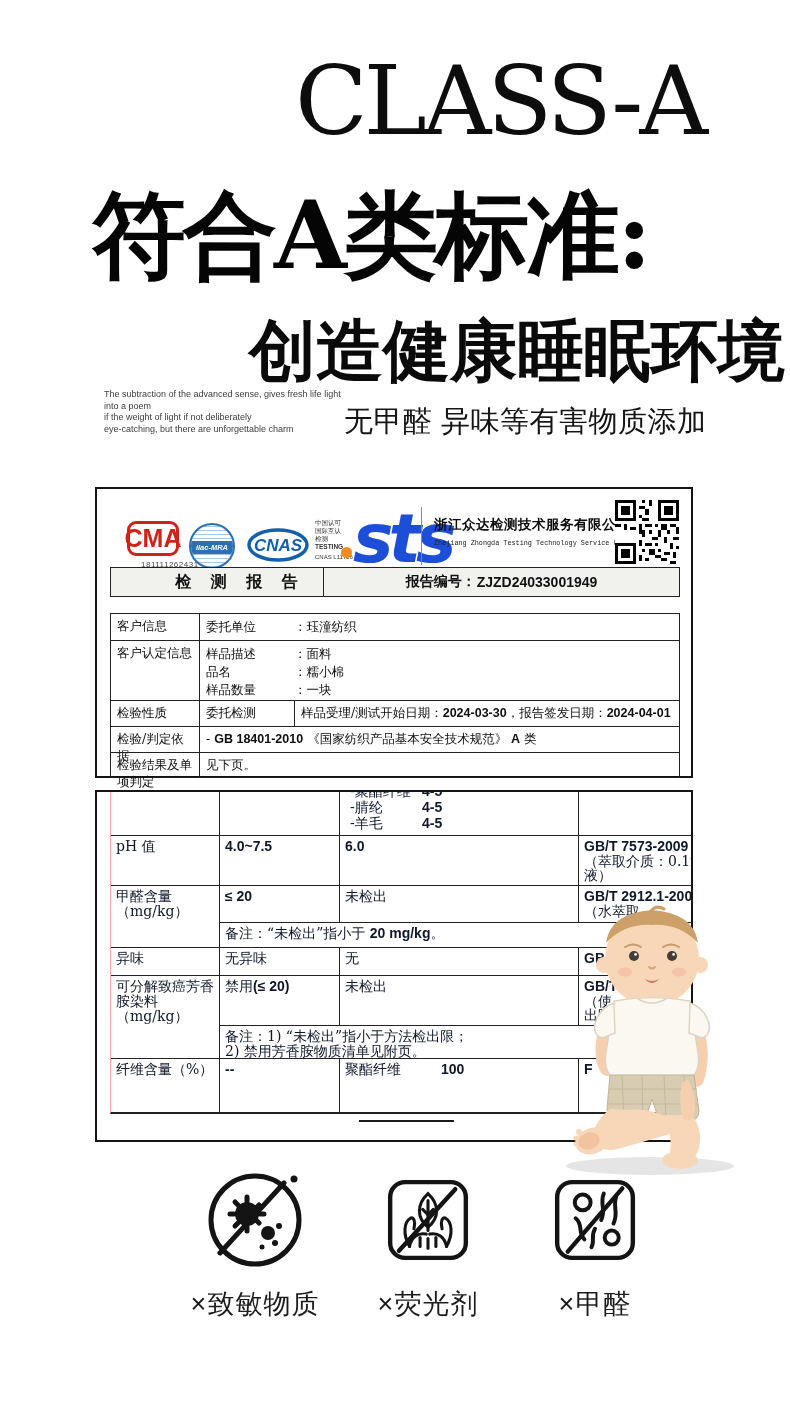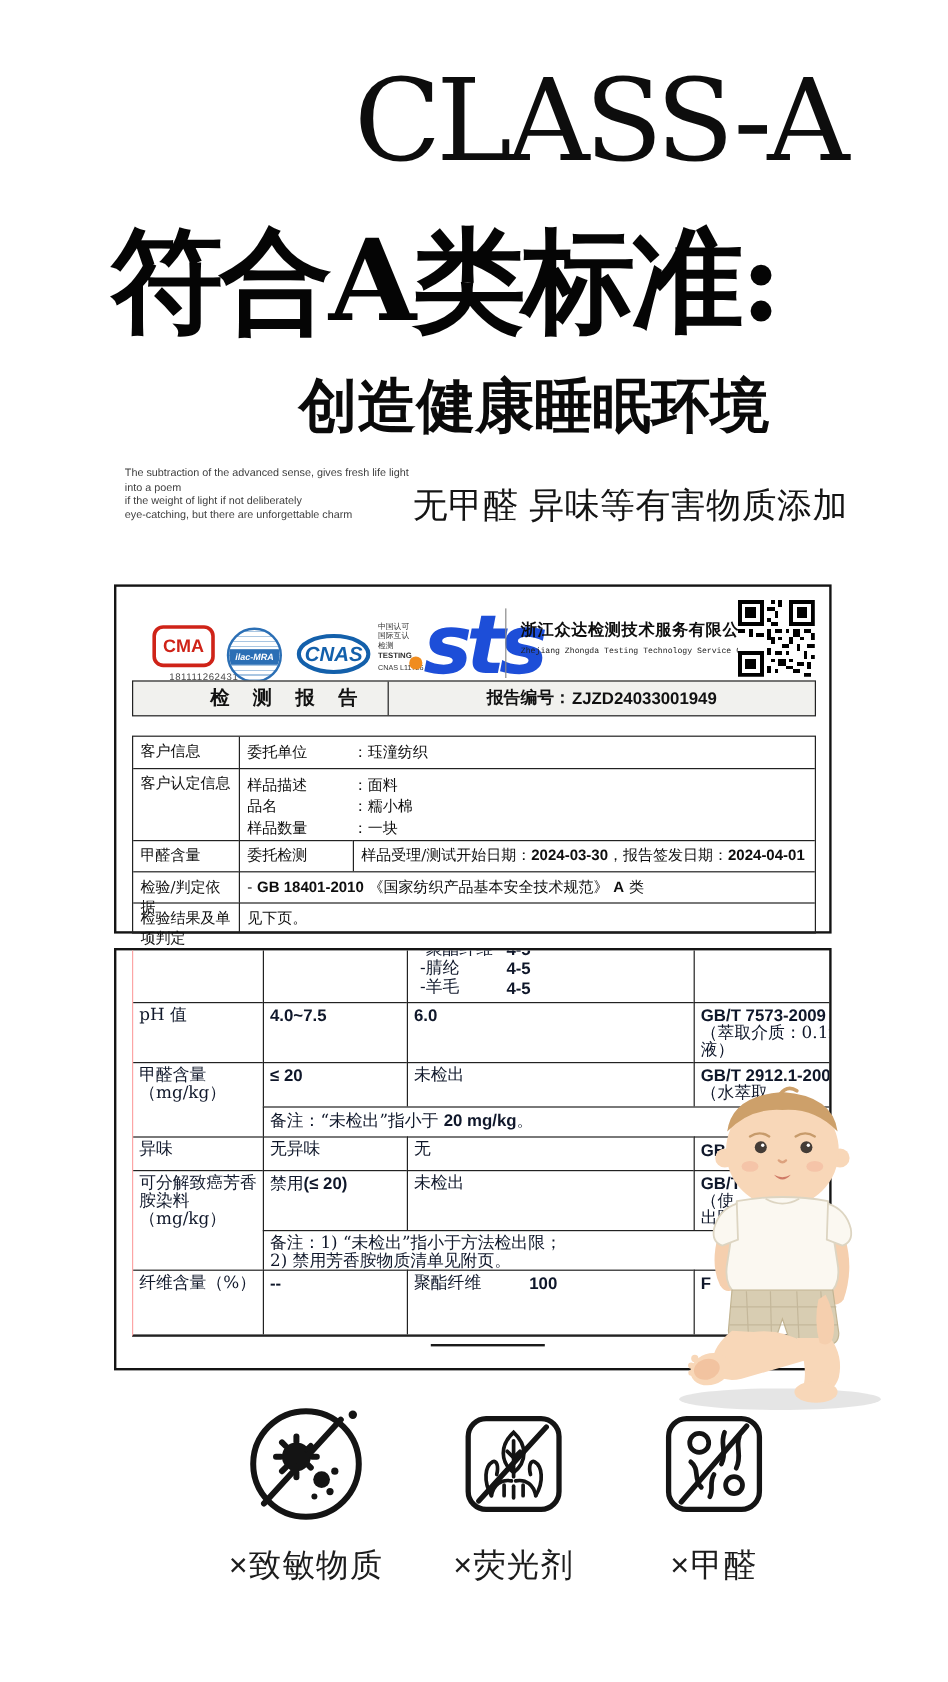--- a/index.html
+++ b/index.html
@@ -6,34 +6,34 @@
   body { background:#fff; }
   .page { position:relative; width:790px; height:1402px; background:#fff; overflow:hidden;
           font-family:"Liberation Sans",sans-serif; color:#111; }
 
   
   .classa { position:absolute; top:52px; right:86px; font-family:"DejaVu Serif",serif;
             font-size:95px; line-height:1.05; letter-spacing:-4px; color:#0d0d0d; }
   .hero-title { position:absolute; left:92px; top:188px; font-family:"DejaVu Serif",serif;
                 font-weight:700; font-size:94px; line-height:1.02; letter-spacing:-3px; color:#050505; }
   .hero-sub { position:absolute; left:249px; top:306px; font-family:"DejaVu Serif",serif;
-              font-weight:700; font-size:49px; color:#0a0a0a; }
+              font-weight:700; font-size:67px; color:#0a0a0a; }
   .en-note { position:absolute; left:104px; top:389px; font-size:9px; line-height:11.5px; color:#3e3e3e; }
   .claim { position:absolute; left:344px; top:402px; font-size:29px; font-weight:500;
            letter-spacing:0.5px; color:#141414; }
 
   
   .box1 { position:absolute; left:95px; top:487px; width:598px; height:291px;
           border:2.5px solid #141414; background:#fff; }
   .box2 { position:absolute; left:95px; top:790px; width:598px; height:352px;
           border:2.5px solid #141414; background:#fff; overflow:hidden; }
 
   
   .cma { position:absolute; left:30px; top:32px; width:52px; height:35px; border:3px solid #cf2318;
-         border-radius:9px; color:#cf2318; font-weight:700; font-size:15px;
+         border-radius:9px; color:#cf2318; font-weight:700; font-size:25px;
          display:flex; align-items:center; justify-content:center; }
   .cma-num { position:absolute; left:24px; top:71px; font-size:8px; color:#4a4a4a; letter-spacing:0.5px;margin-left:20px; }
   .ilac { position:absolute; left:92px; top:34px; width:46px; height:46px; border-radius:50%;
           border:2px solid #2b6fb5; overflow:hidden;
           background:repeating-linear-gradient(0deg,#a9c6e2 0 1px,#ffffff 1px 4px); }
   .ilac-band { position:absolute; left:0; top:16px; width:100%; height:13px; background:#2b6fb5;
                color:#fff; font-size:7.5px; font-weight:700; font-style:italic; text-align:center;
                line-height:13px; letter-spacing:0; }
   .cnas { position:absolute; left:150px; top:34px; }
   .acc { position:absolute; left:218px; top:30px; font-size:6.5px; line-height:8px; color:#333; }
@@ -175,21 +175,21 @@
           </div>
         <div class="frow">
             <span class="fname">品名</span>
             <span>：糯小棉</span>
           </div>
         <div class="frow">
             <span class="fname">样品数量</span>
             <span>：一块</span>
           </div>
       </div>
-      <div class="col1">甲醛含量</div>
+      <div class="col1">检验性质</div>
       <div class="c2">委托检测</div>
       <div class="c3">
         <span>样品受理/测试开始日期：</span><span class="num">2024-03-30</span><span>，报告签发日期：</span><span class="num">2024-04-01</span>
       </div>
       <div class="col1">检验/判定依据</div>
       <div class="cB">
         <span>- </span><span class="num">GB 18401-2010</span><span> 《国家纺织产品基本安全技术规范》 </span><span class="num">A</span><span> 类</span>
       </div>
       <div class="col1">检验结果及单项判定</div>
       <div class="cB">见下页。</div>

